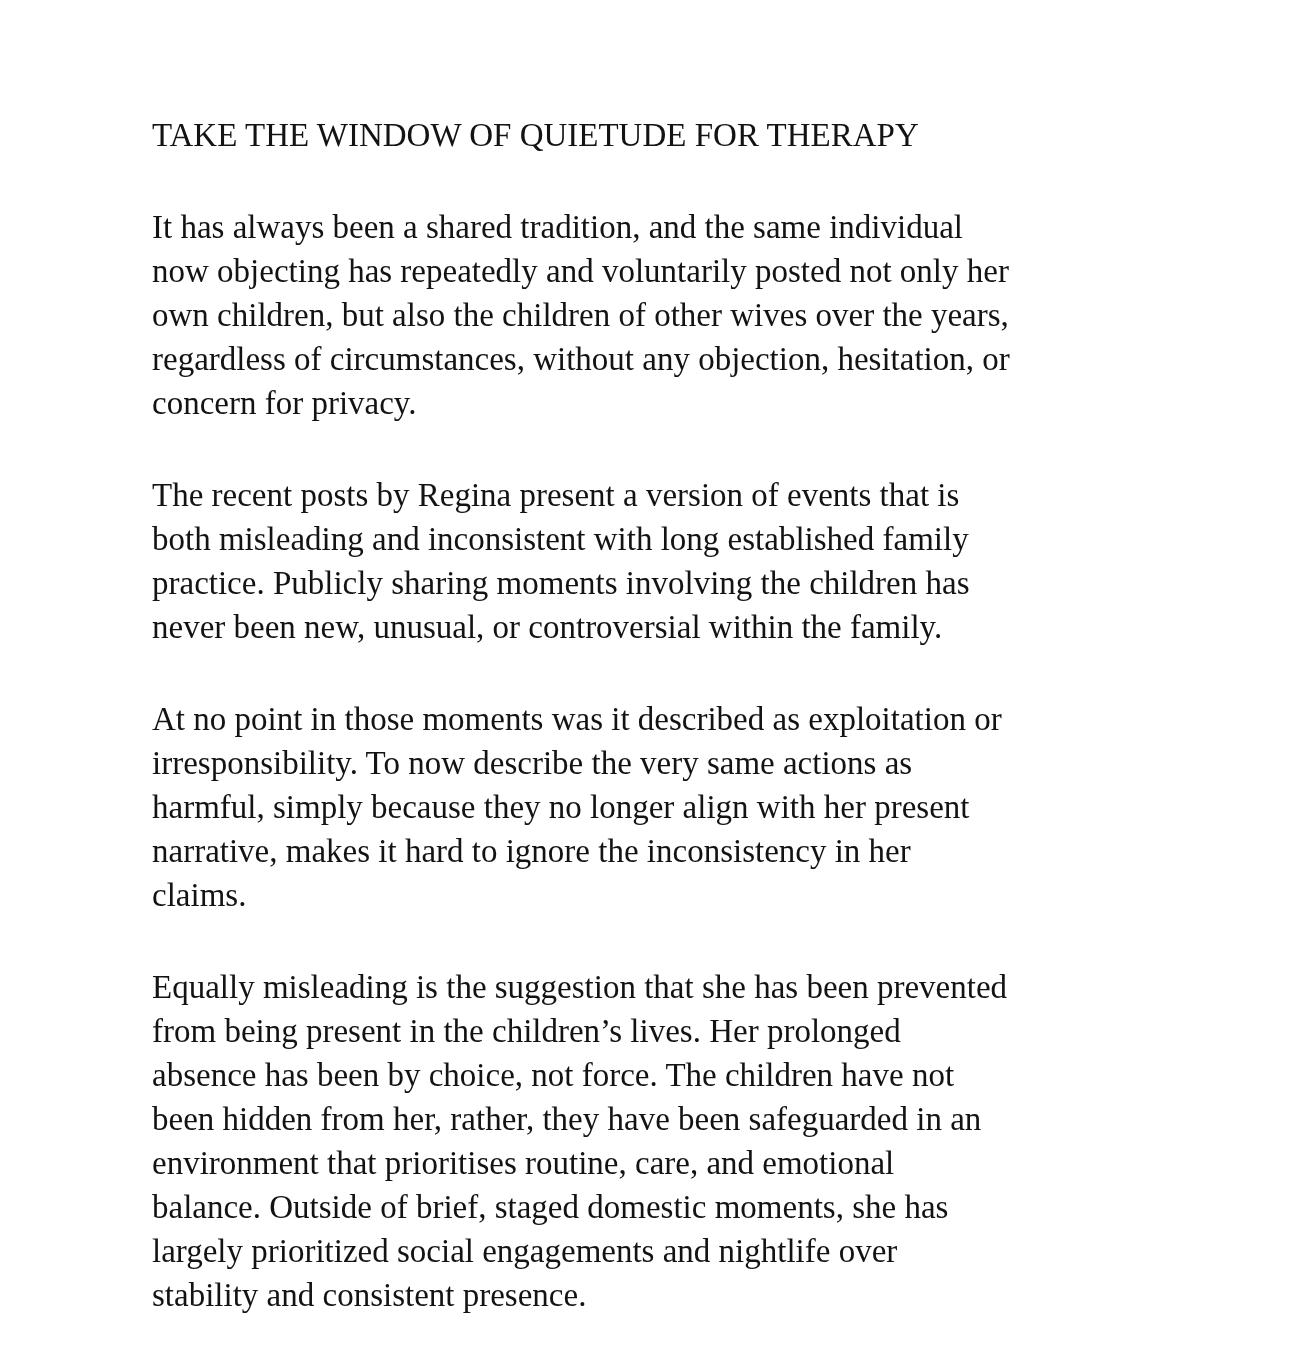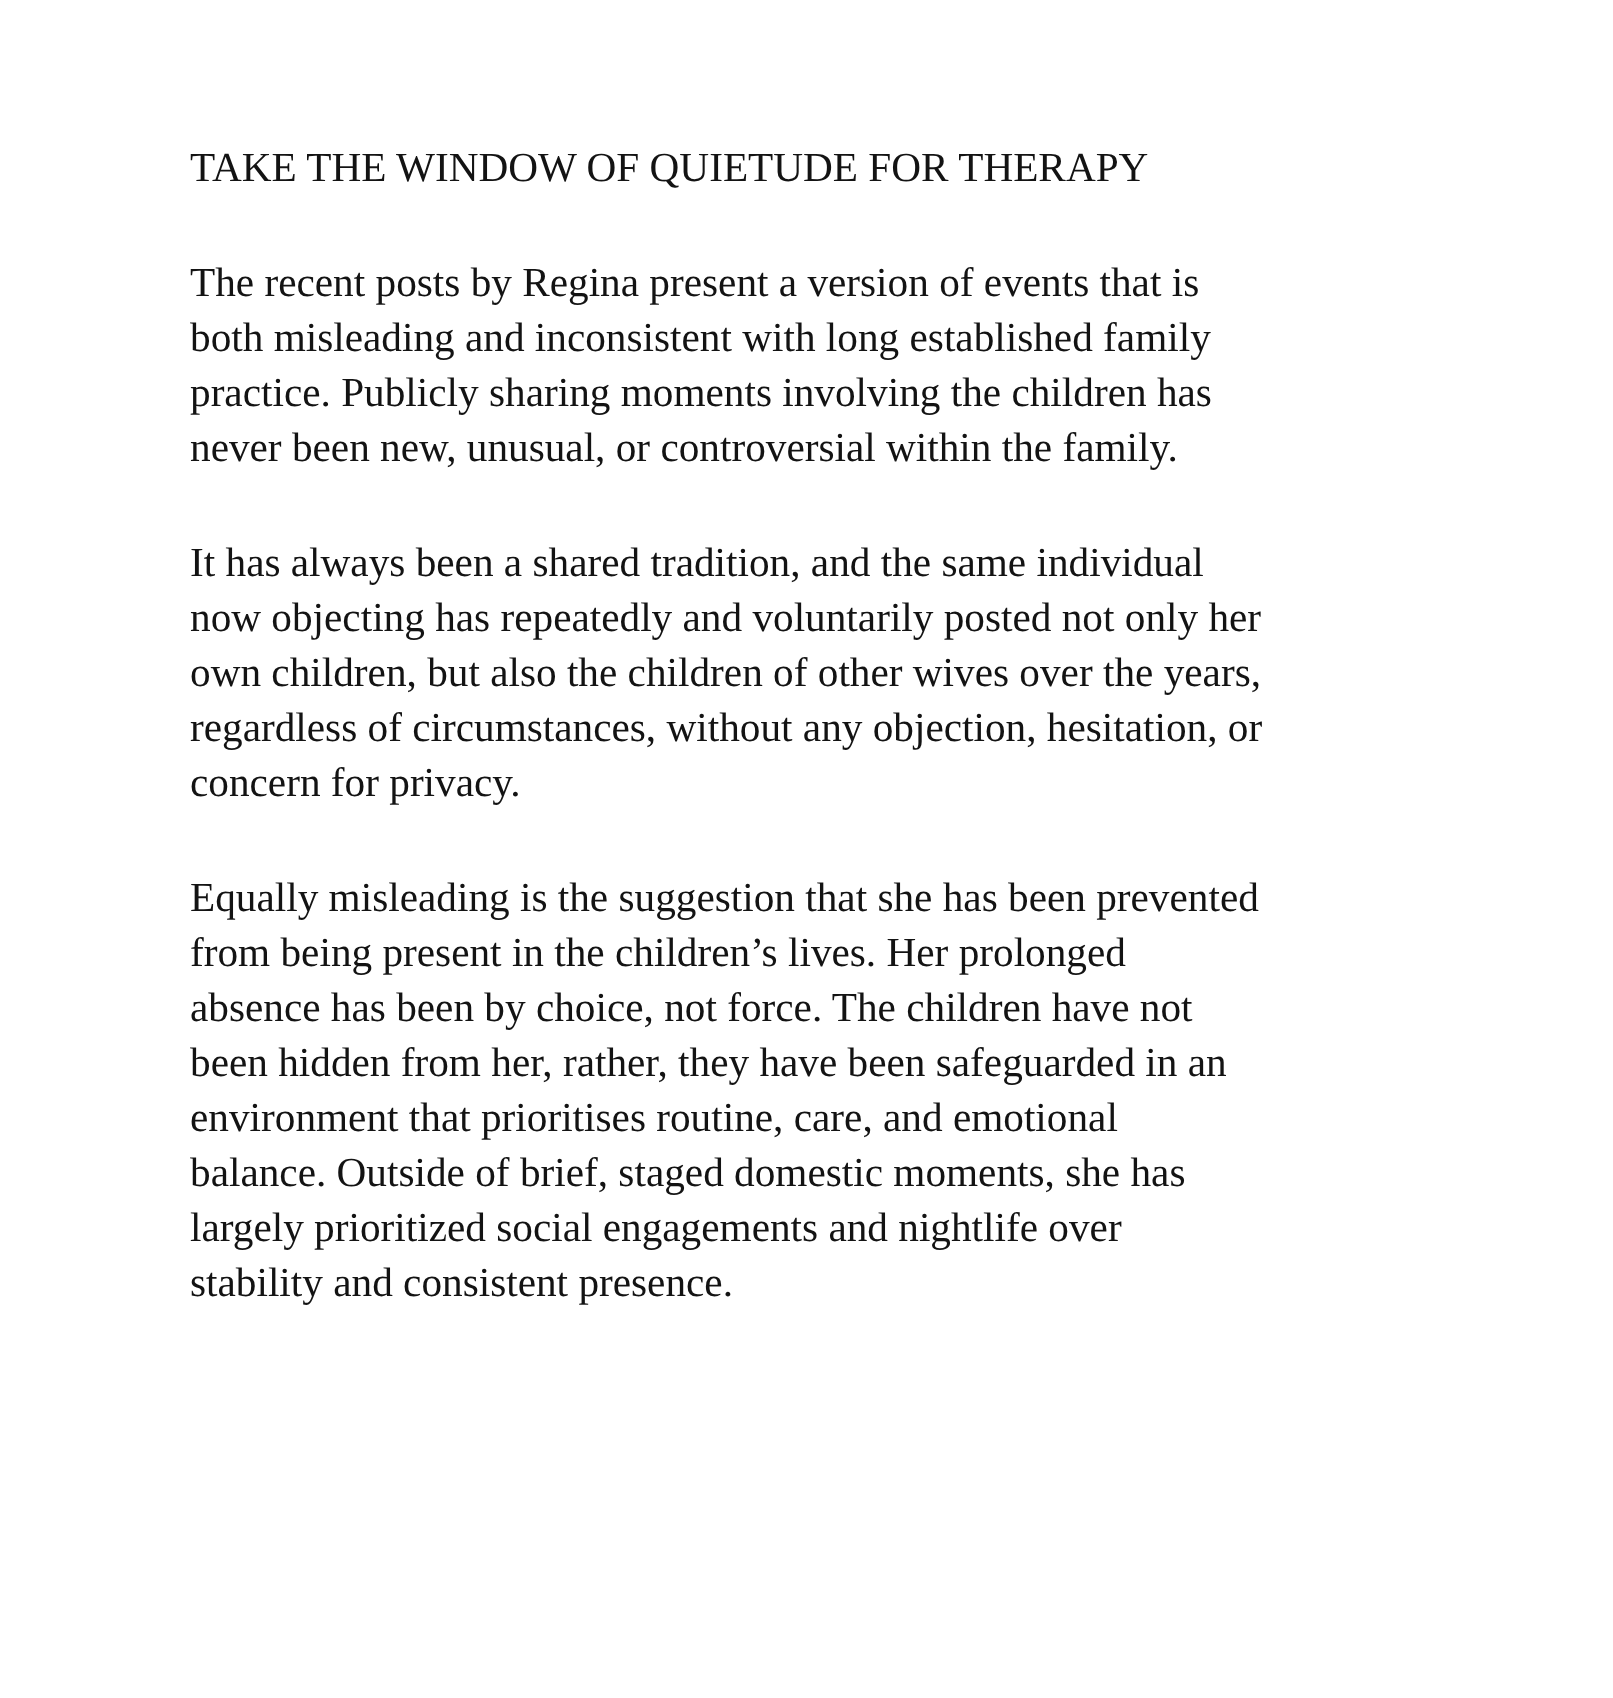--- a/index.html
+++ b/index.html
@@ -49,31 +49,36 @@
   }
 </style>
 </head>
 <body>
 
 <div class="page">
 
   <div class="text-block">
     <h1 class="doc-title">TAKE THE WINDOW OF QUIETUDE FOR THERAPY</h1>
 
-    <p class="para">The recent posts by Regina present a version of events that is
-both misleading and inconsistent with long established family
-practice. Publicly sharing moments involving the children has
-never been new, unusual, or controversial within the family.</p>
-
     <p class="para">It has always been a shared tradition, and the same individual
 now objecting has repeatedly and voluntarily posted not only her
 own children, but also the children of other wives over the years,
 regardless of circumstances, without any objection, hesitation, or
 concern for privacy.</p>
 
+    <p class="para">The recent posts by Regina present a version of events that is
+both misleading and inconsistent with long established family
+practice. Publicly sharing moments involving the children has
+never been new, unusual, or controversial within the family.</p>
+
+    <p class="para">At no point in those moments was it described as exploitation or
+irresponsibility. To now describe the very same actions as
+harmful, simply because they no longer align with her present
+narrative, makes it hard to ignore the inconsistency in her
+claims.</p>
 
     <p class="para">Equally misleading is the suggestion that she has been prevented
 from being present in the children’s lives. Her prolonged
 absence has been by choice, not force. The children have not
 been hidden from her, rather, they have been safeguarded in an
 environment that prioritises routine, care, and emotional
 balance. Outside of brief, staged domestic moments, she has
 largely prioritized social engagements and nightlife over
 stability and consistent presence.</p>
   </div>

